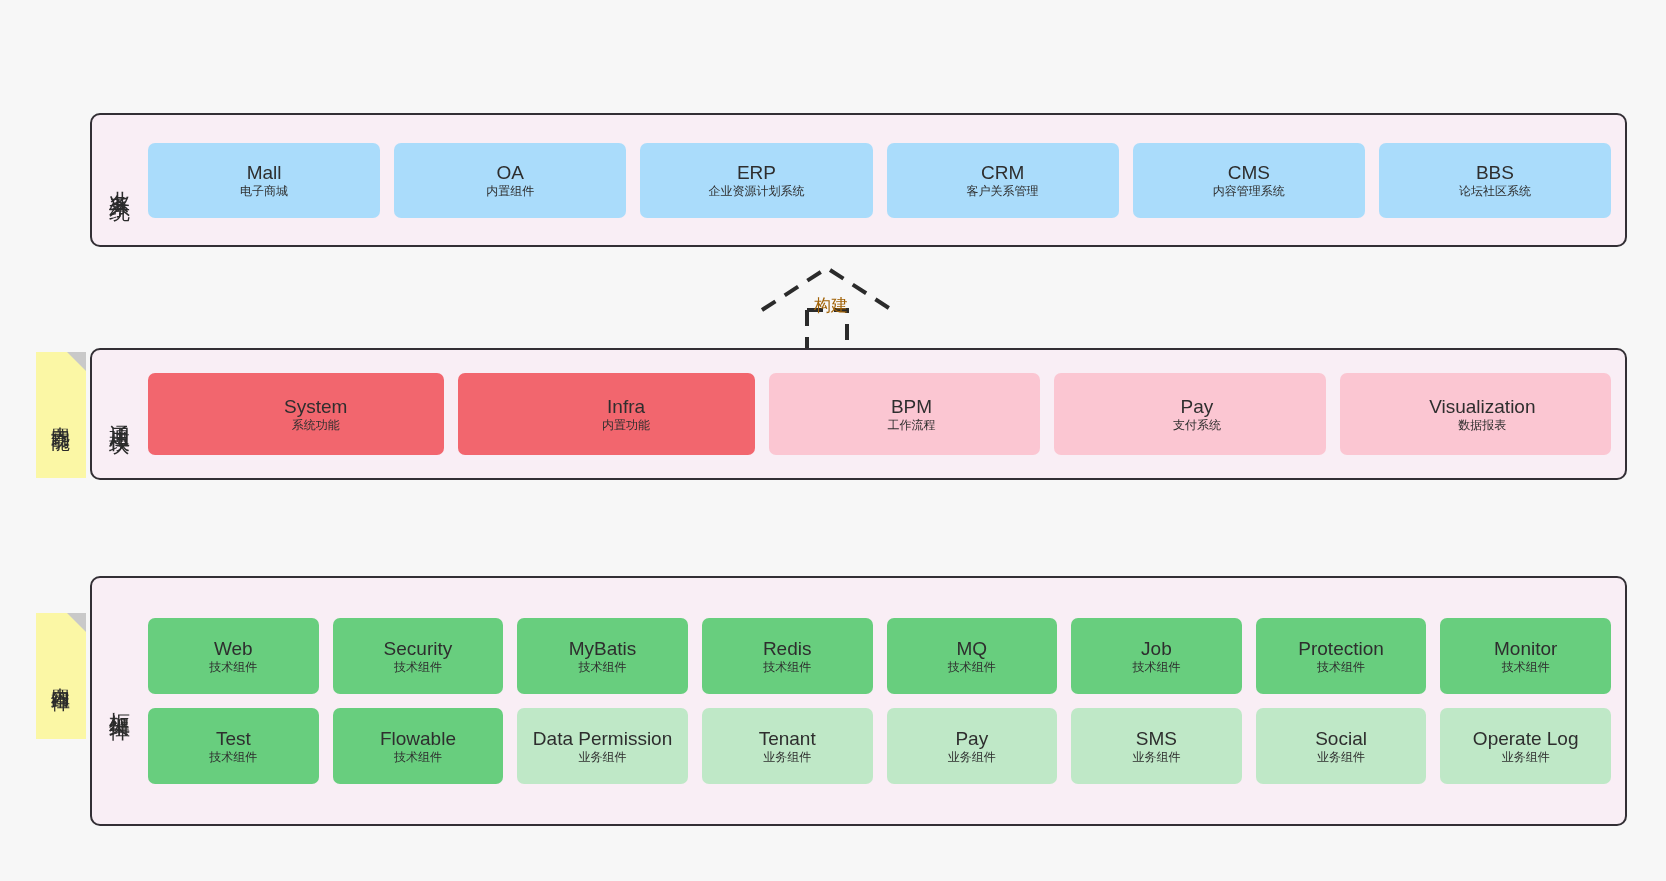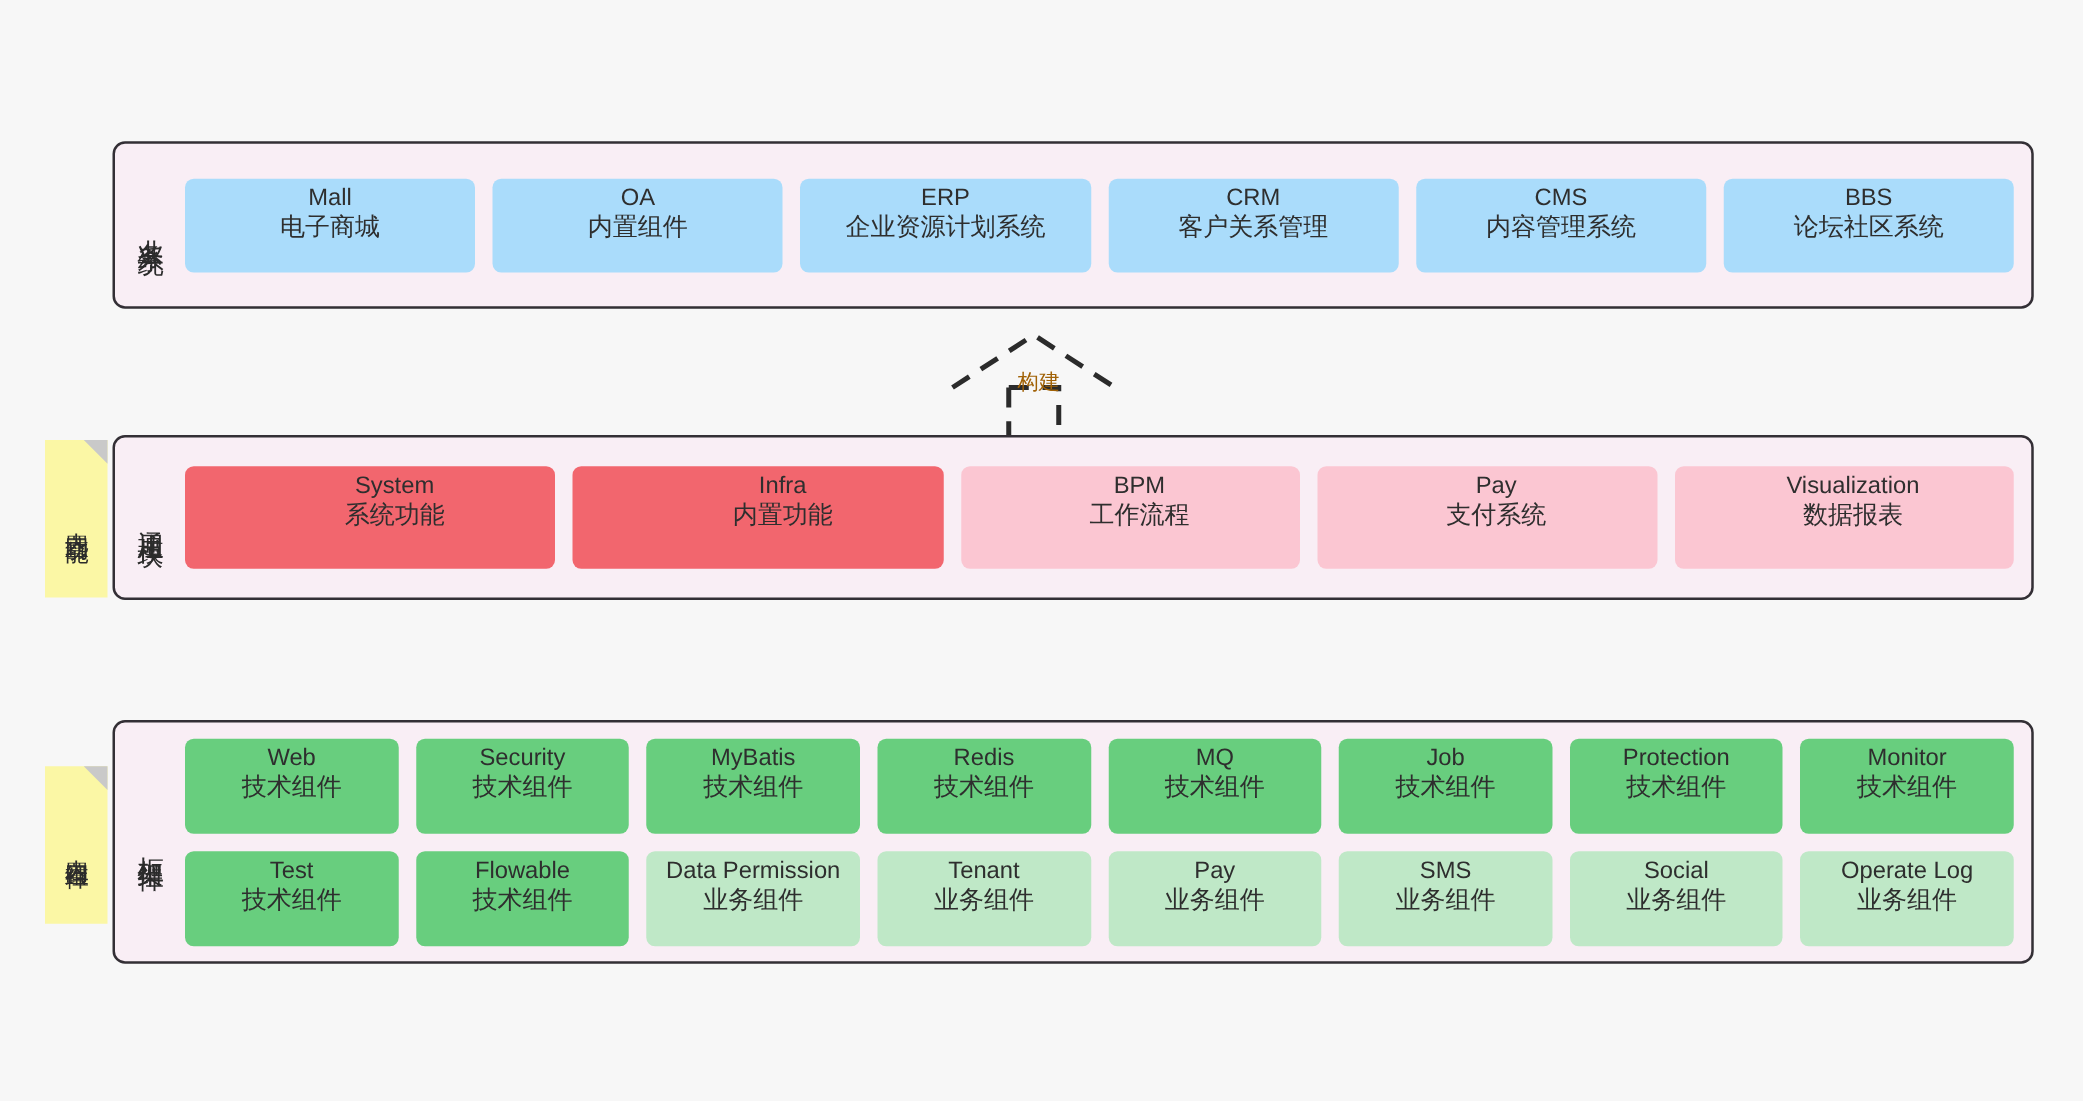--- a/index.html
+++ b/index.html
@@ -60,40 +60,41 @@
     gap: 14px;
     align-items: stretch;
   }
 
   .box {
     flex: 1 1 0;
     border-radius: 7px;
     display: flex;
     flex-direction: column;
     align-items: center;
+    justify-content: center;
     text-align: center;
     color: #2e2e2e;
     line-height: 1.22;
     box-sizing: border-box;
     padding: 4px 6px;
   }
   .box .title { font-size: 19px; }
-  .box .sub   { font-size: 20px; }
+  .box .sub   { font-size: 12px; }
 
   
   .c-blue        { background: #aadcfb; }
   .c-red         { background: #f2666e; padding-left: 45px; }
   .c-pink        { background: #fbc6d2; padding-left: 20px; }
   .c-green       { background: #68ce7e; }
   .c-green-light { background: #bfe8c7; }
 
   
   #panel-business { left: 90px;  top: 113px; width: 1537px; height: 134px; }
   #panel-modules  { left: 90px;  top: 348px; width: 1537px; height: 132px; }
-  #panel-frame    { left: 90px;  top: 576px; width: 1537px; height: 195px; }
+  #panel-frame    { left: 90px;  top: 576px; width: 1537px; height: 250px; }
 
   #panel-business .box { height: 75px; }
   #panel-modules  .box { height: 82px; }
   #panel-frame    .box { height: 76px; }
 
   
   .sticky {
     position: absolute;
     width: 50px;
     background: #fbf7a5;

